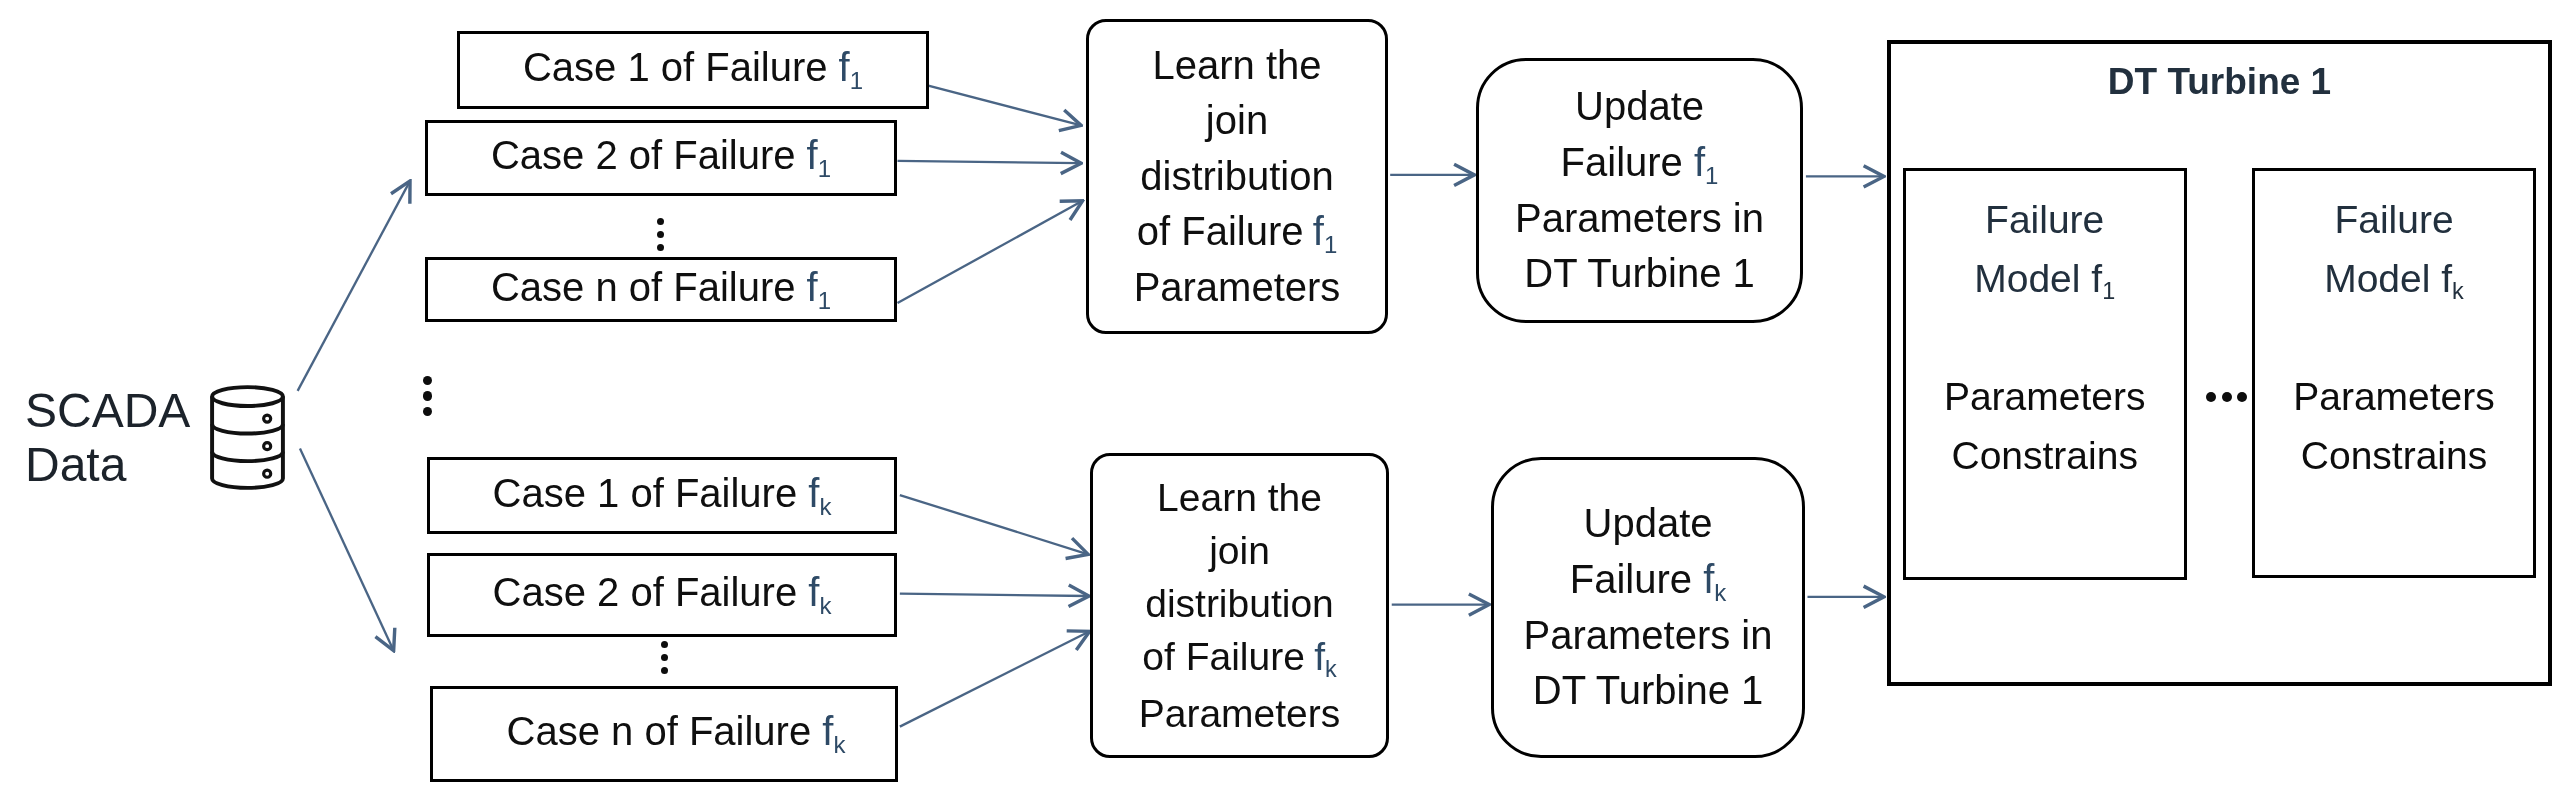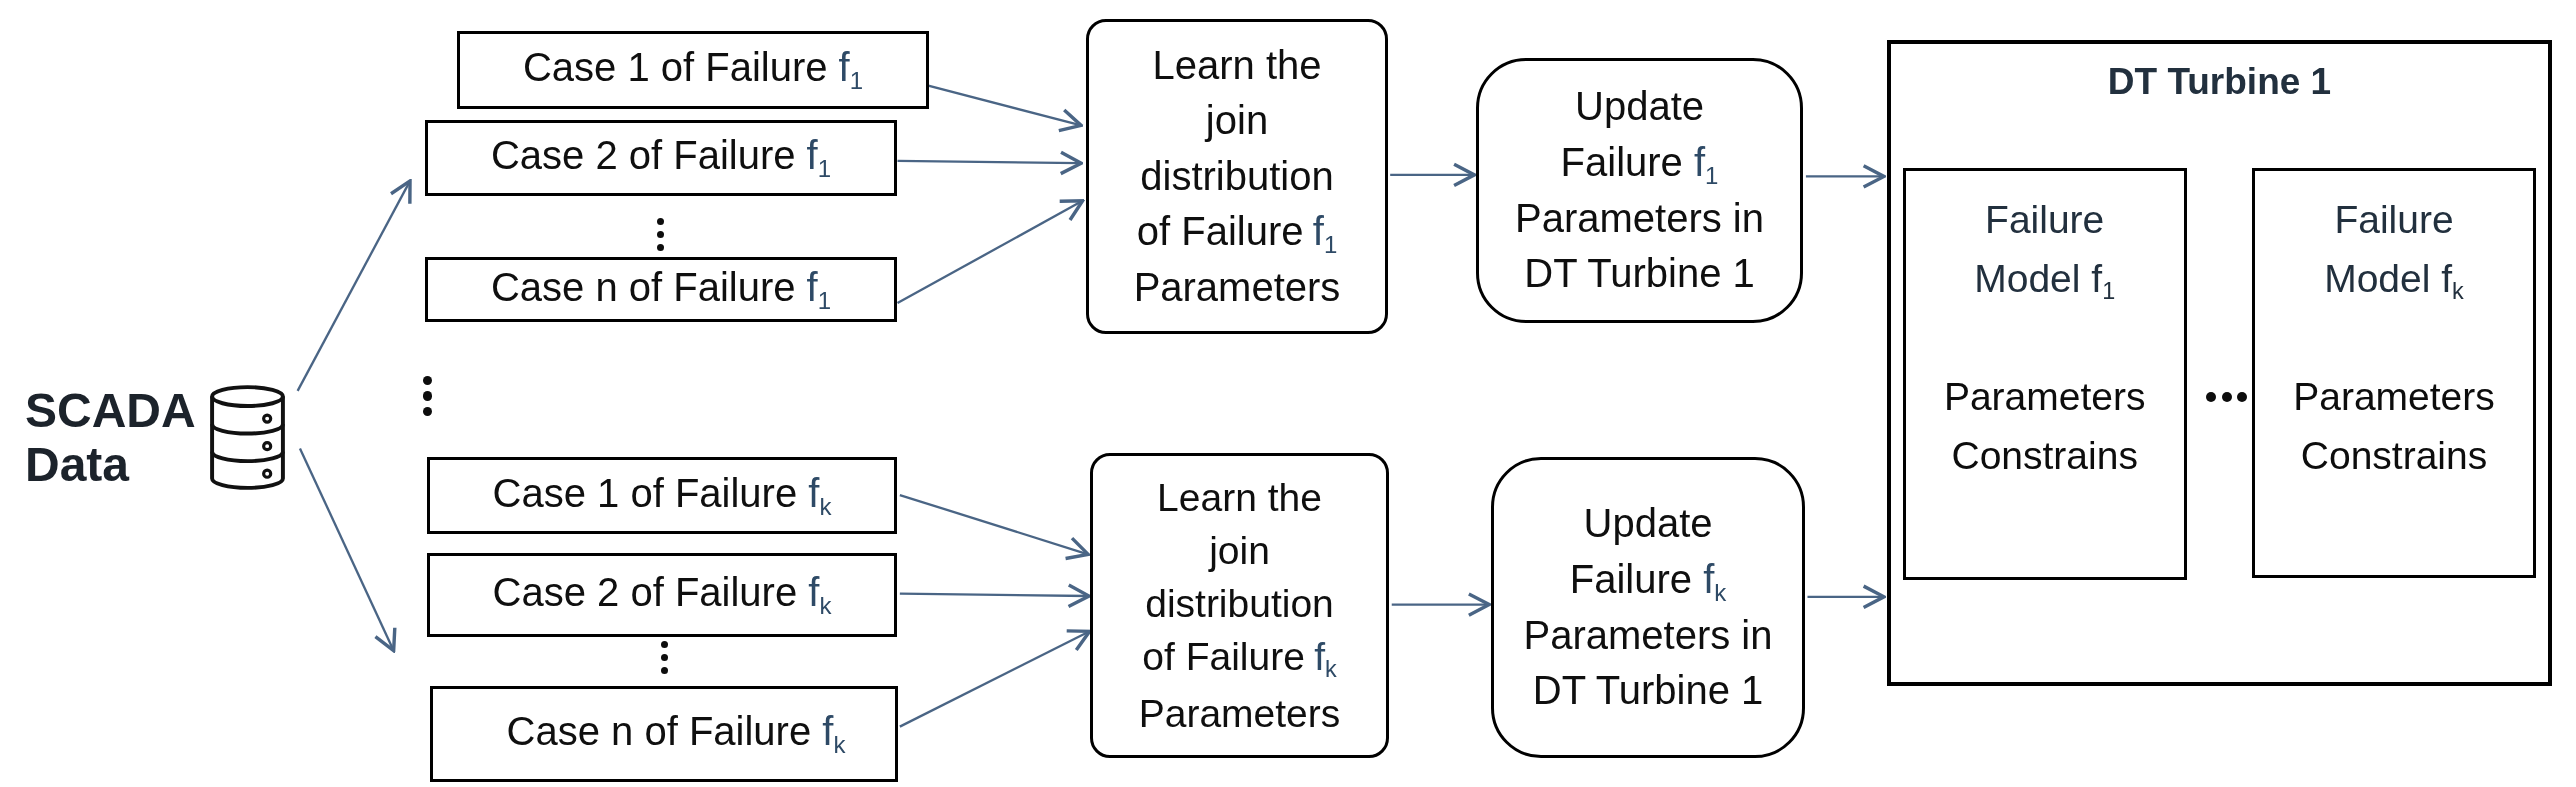--- a/index.html
+++ b/index.html
@@ -8,21 +8,21 @@
   .arrow-layer{position:absolute;left:0;top:0;width:2576px;height:788px;z-index:1;}
   .node{position:absolute;z-index:2;box-sizing:border-box;background:#fff;}
   .case-box{border:3.9px solid #000;display:flex;align-items:center;justify-content:center;
             font-size:40px;text-align:center;white-space:nowrap;}
   .round-box{border:3.9px solid #000;border-radius:20px;display:flex;flex-direction:column;
              align-items:center;justify-content:center;text-align:center;font-size:40px;line-height:1.38;}
   .round-box.small{font-size:39px;line-height:1.36;}
   .fsub{color:#2e4a66;}
   .sub{font-size:.6em;vertical-align:-.32em;color:#2e4a66;}
   .gap{margin-left:9.3px;}
-  .scada-label{position:absolute;z-index:2;font-size:48px;font-weight:bold;line-height:1.12;
+  .scada-label{position:absolute;z-index:2;font-size:48px;font-weight:normal;line-height:1.12;
                color:#1c232b;letter-spacing:0px;}
   .dt-outer{border:4.7px solid #000;}
   .dt-title{margin-top:17px;text-align:center;font-size:37px;font-weight:bold;color:#22303e;}
   .model-box{position:absolute;border:3.1px solid #000;box-sizing:border-box;background:#fff;
              display:flex;flex-direction:column;align-items:center;font-size:39px;line-height:1.5;
              padding-top:20px;text-align:center;}
   .model-title{color:#22303e;}
   .model-black{color:#0d0d0d;}
   .mt1{margin-top:59px;}
   .mt2{}

